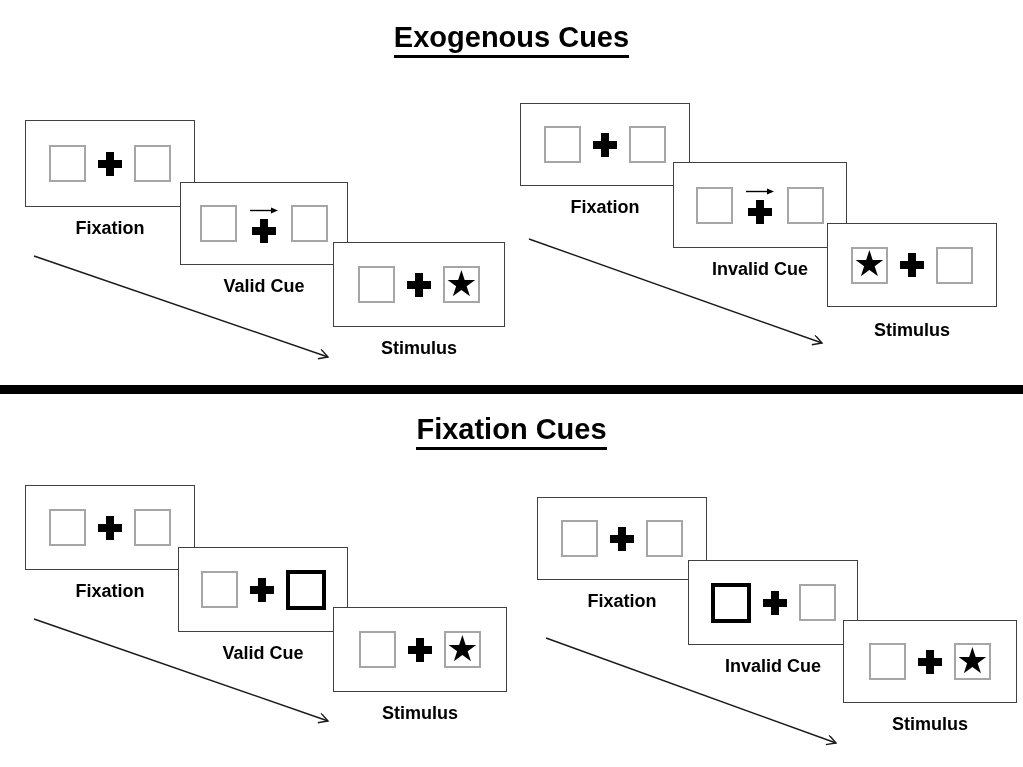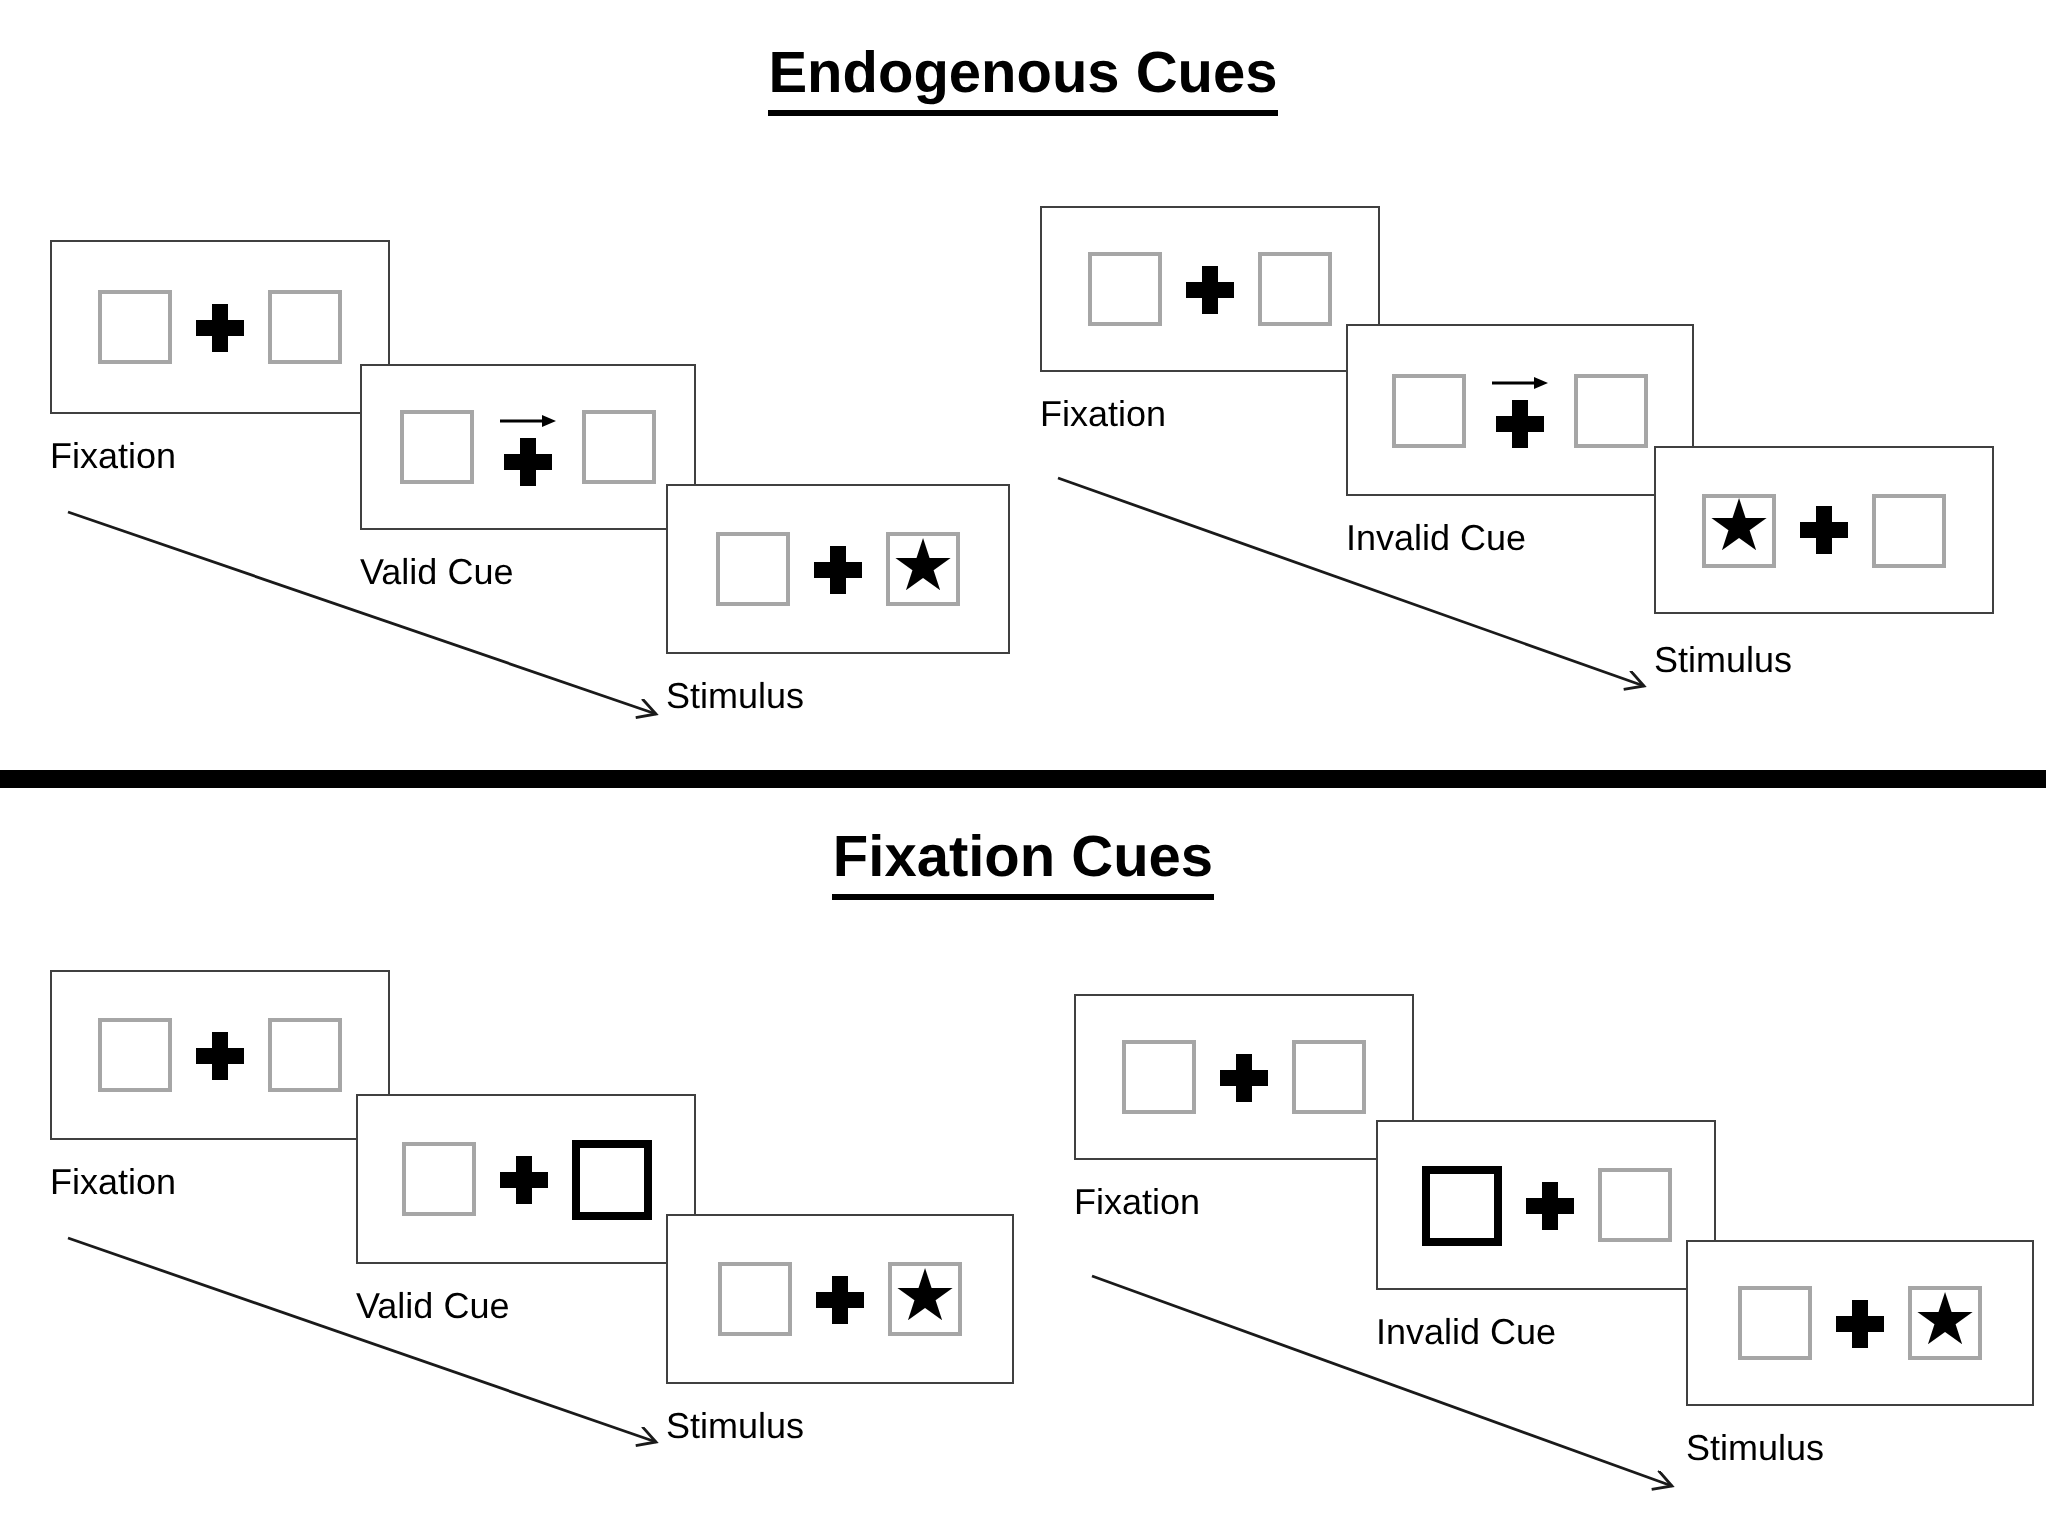--- a/index.html
+++ b/index.html
@@ -25,21 +25,21 @@
   }
   .sq.bold{width:40px;height:40px;border:4px solid #000;}
   .mid{display:flex;flex-direction:column;align-items:center;gap:3px;flex:0 0 auto;}
   .cross{position:relative;width:24px;height:24px;display:block;}
   .cross::before{content:"";position:absolute;left:0;top:8px;width:24px;height:8px;background:#000;}
   .cross::after{content:"";position:absolute;top:0;left:8px;width:8px;height:24px;background:#000;}
   .cue-arrow{display:block;}
   .star{font-family:"DejaVu Sans",sans-serif;font-size:36px;line-height:30px;color:#000;
     display:block;transform:translateY(-1px);}
   .plabel{
-    position:absolute;text-align:left;font-size:18px;font-weight:normal;color:#000;
+    position:absolute;text-align:center;font-size:18px;font-weight:bold;color:#000;
     white-space:nowrap;
   }
   .divider{position:absolute;left:0;top:385px;width:1023px;height:9px;background:#000;}
   .overlay{position:absolute;left:0;top:0;z-index:0;pointer-events:none;}
   .panel.z1{z-index:1}.panel.z2{z-index:2}.panel.z3{z-index:3}
   .plabel{z-index:4}
 </style>
 </head>
 <body>
 
@@ -49,21 +49,21 @@
       <path d="M1,0 L10,5 L1,10" fill="none" stroke="#1a1a1a" stroke-width="1.4"></path>
     </marker>
   </defs>
   <line x1="34" y1="256" x2="328" y2="357" stroke="#1a1a1a" stroke-width="1.4" marker-end="url(#ah)"></line>
   <line x1="529" y1="239" x2="822" y2="343" stroke="#1a1a1a" stroke-width="1.4" marker-end="url(#ah)"></line>
   <line x1="34" y1="619" x2="328" y2="721" stroke="#1a1a1a" stroke-width="1.4" marker-end="url(#ah)"></line>
   <line x1="546" y1="638" x2="836" y2="743" stroke="#1a1a1a" stroke-width="1.4" marker-end="url(#ah)"></line>
 </svg>
 
 <div class="title-row" style="top:21px">
-  <span class="section-title">Endogenous Cues</span>
+  <span class="section-title">Exogenous Cues</span>
 </div>
 
 <div class="panel z1" style="left:25px;top:120px;width:170px;height:87px">
   <div class="sq"></div>
   <div class="mid">
       <span class="cross"></span>
     </div>
   <div class="sq"></div>
 </div>
 <div class="plabel" style="left:25px;top:218px;width:170px">Fixation</div>

